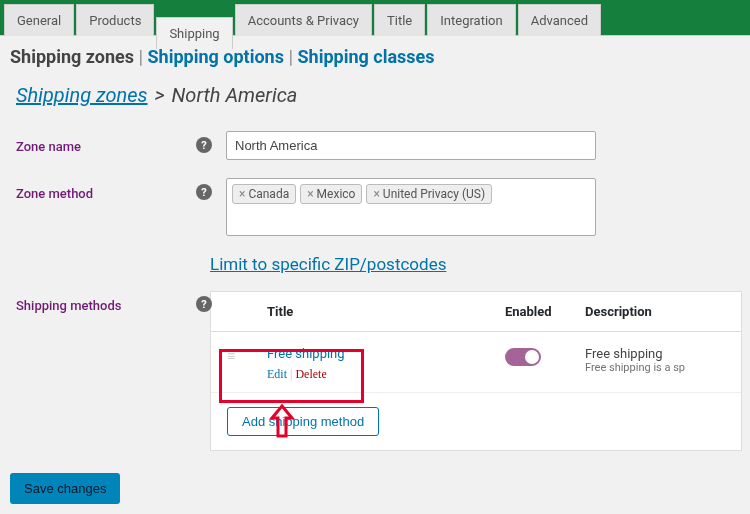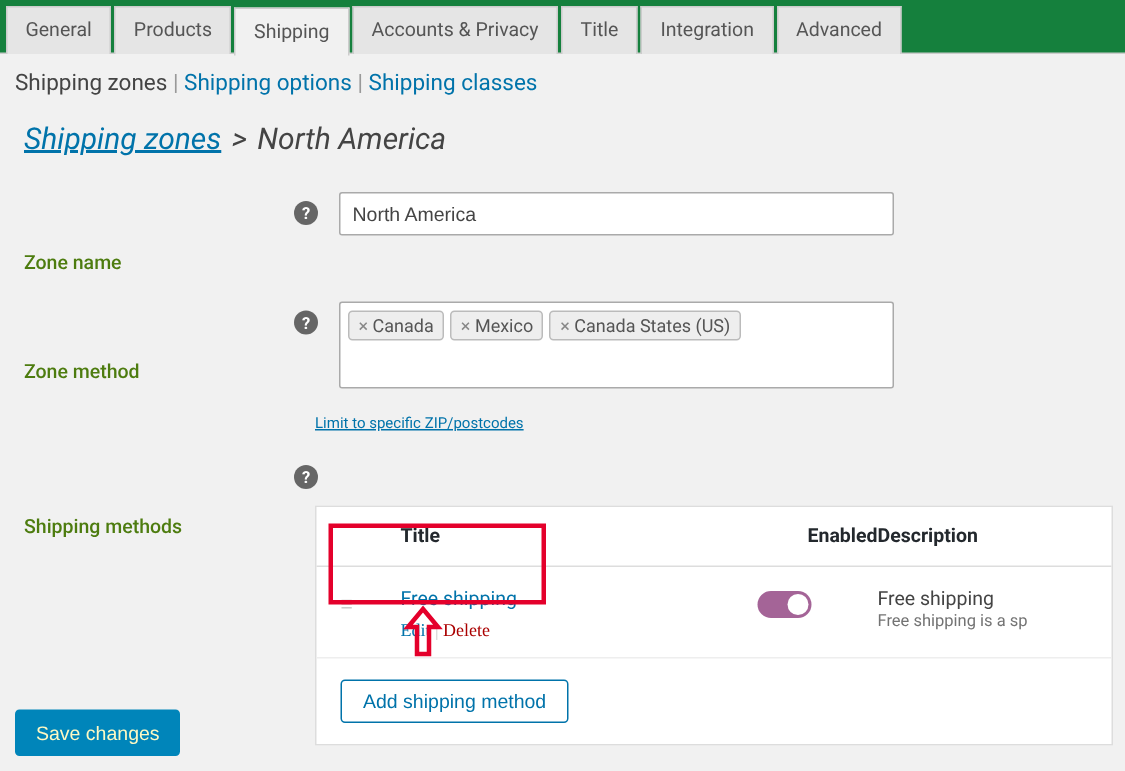--- a/index.html
+++ b/index.html
@@ -24,30 +24,31 @@
     background: #e5e5e5;
     color: #555;
     border: 1px solid #ccc;
     border-bottom: none;
     cursor: pointer;
     font-size: 13px;
   }
   .tab.active {
     background: #f1f1f1;
     position: relative;
-    top: 1px;
+    top: 13px;
   }
   .tabs-border {
     border-bottom: 1px solid #ccc;
     margin-top: -1px;
   }
   .subnav {
     padding: 10px 10px;
     color: #0073aa;
-    font-size: 15px;
+    font-size: 18px;
+    font-weight: bold;
   }
   .subnav span { color: #0073aa; }
   .subnav .sep { color: #999; }
   .subnav .active { color: #444; }
   .breadcrumb {
     padding: 6px 16px 18px 16px;
     font-size: 20px;
     color: #23282d;
     font-style: italic;
   }
@@ -56,24 +57,23 @@
   .breadcrumb .current { color: #444; }
   .form-row {
     display: flex;
     align-items: flex-start;
     padding: 6px 16px;
     margin-bottom: 6px;
   }
   .form-label {
     width: 180px;
     flex-shrink: 0;
-    color: #4d7c0f;
+    color: #701a75;
     font-weight: 500;
     padding-top: 8px;
-    margin-top: 32px;
   }
   .help-icon {
     display: inline-flex;
     align-items: center;
     justify-content: center;
     width: 16px;
     height: 16px;
     border-radius: 50%;
     background: #666;
     color: #fff;
@@ -111,42 +111,42 @@
     font-size: 12px;
     color: #555;
     display: flex;
     align-items: center;
     gap: 3px;
   }
   .tag-x { color: #888; }
   .limit-link {
     color: #0073aa;
     text-decoration: underline;
-    font-size: 10px;
+    font-size: 17px;
     margin-left: 210px;
     display: inline-block;
     margin-top: 6px;
     margin-bottom: 10px;
   }
   .methods-panel {
     margin-left: 210px;
     margin-right: 8px;
     background: #fff;
     border: 1px solid #ddd;
   }
   .methods-header {
     display: flex;
     padding: 12px 16px;
     border-bottom: 1px solid #ddd;
     font-weight: 700;
     color: #23282d;
   }
   .col-handle { width: 40px; }
   .col-title { flex: 1; }
-  .col-enabled { width: 80px; text-align: right; }
+  .col-enabled { width: 80px; }
   .col-desc { width: 140px; }
   .method-row {
     display: flex;
     padding: 14px 16px 10px 16px;
     align-items: flex-start;
     border-bottom: 1px solid #eee;
   }
   .handle-icon {
     color: #ccc;
     width: 40px;
@@ -199,21 +199,21 @@
     padding: 6px 14px;
     border-radius: 3px;
     cursor: pointer;
     font-size: 13px;
   }
   .btn-save {
     position: absolute;
     left: 10px;
     bottom: 10px;
     background: #0085ba;
-    color: #fef9c3;
+    color: #0f172a;
     border: none;
     padding: 8px 14px;
     border-radius: 3px;
     cursor: pointer;
     font-size: 13px;
   }
   .annot-box {
     position: absolute;
     border: 3px solid #e4002b;
     left: 219px;
@@ -273,21 +273,21 @@
     <div class="tag">
         <span class="tag-x">×</span>
         <span>Canada</span>
       </div>
     <div class="tag">
         <span class="tag-x">×</span>
         <span>Mexico</span>
       </div>
     <div class="tag">
         <span class="tag-x">×</span>
-        <span>Canada States (US)</span>
+        <span>United Privacy (US)</span>
       </div>
   </div>
 </div>
 
 <a href="#" class="limit-link">Limit to specific ZIP/postcodes</a>
 
 <div class="form-row" style="align-items:flex-start;">
   <div class="form-label">Shipping methods</div>
   <span class="help-icon">?</span>
 </div>

